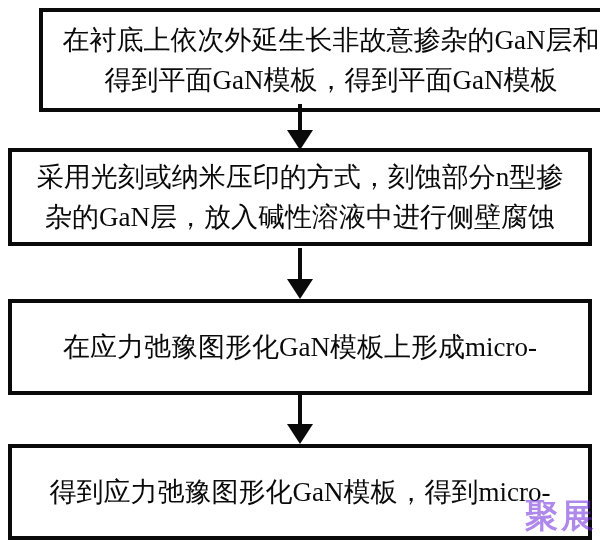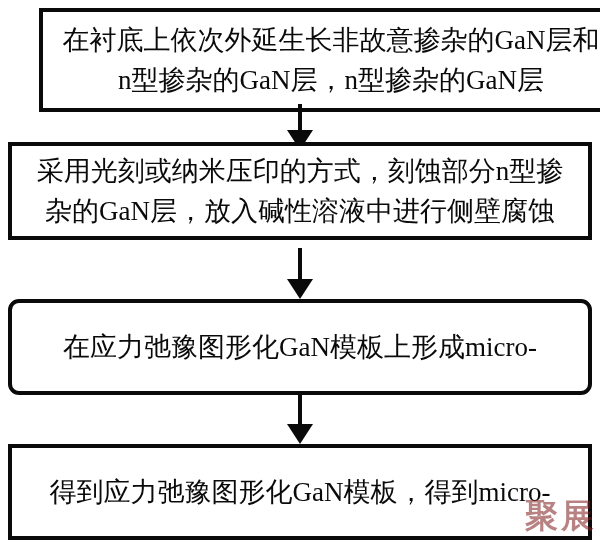--- a/index.html
+++ b/index.html
@@ -28,22 +28,22 @@
     align-items: center;
     text-align: center;
     color: #0a0a0a;
     font-size: 27px;
     line-height: 1.5;
   }
   .flow-box .line {
     white-space: nowrap;
   }
   .box-1 { top: 8px;   height: 104px; margin-left: 31px; }
-  .box-2 { top: 142px; height: 98px; }
-  .box-3 { top: 299px; height: 96px; border-radius: 11px; }
+  .box-2 { top: 148px; height: 98px; }
+  .box-3 { top: 299px; height: 96px; }
   .box-4 { top: 444px; height: 96px; }
 
   .arrow {
     position: absolute;
     left: 285px;
     width: 30px;
   }
   .arrow-line {
     position: absolute;
     left: 13px;
@@ -70,34 +70,34 @@
   .arrow-3 .arrow-line { height: 31px; }
   .arrow-3 .arrow-head { top: 29px; }
 
   .watermark {
     position: absolute;
     right: 3px;
     bottom: 8px;
     font-size: 33px;
     font-weight: bold;
     letter-spacing: 3px;
-    color: #7f1d1d;
+    color: #6d28d9;
     opacity: 0.55;
     font-family: "Liberation Sans", "DejaVu Sans", sans-serif;
     text-align: center;
   }
 </style>
 </head>
 <body>
 
 <div class="canvas">
 
   <div class="flow-box box-1">
     <div class="line">在衬底上依次外延生长非故意掺杂的GaN层和</div>
-    <div class="line">n型掺杂的GaN层，n型掺杂的GaN层</div>
+    <div class="line">得到平面GaN模板，得到平面GaN模板</div>
   </div>
 
   <div class="arrow arrow-1">
     <div class="arrow-line"></div>
     <div class="arrow-head"></div>
   </div>
 
   <div class="flow-box box-2">
     <div class="line">采用光刻或纳米压印的方式，刻蚀部分n型掺</div>
     <div class="line">杂的GaN层，放入碱性溶液中进行侧壁腐蚀</div>

